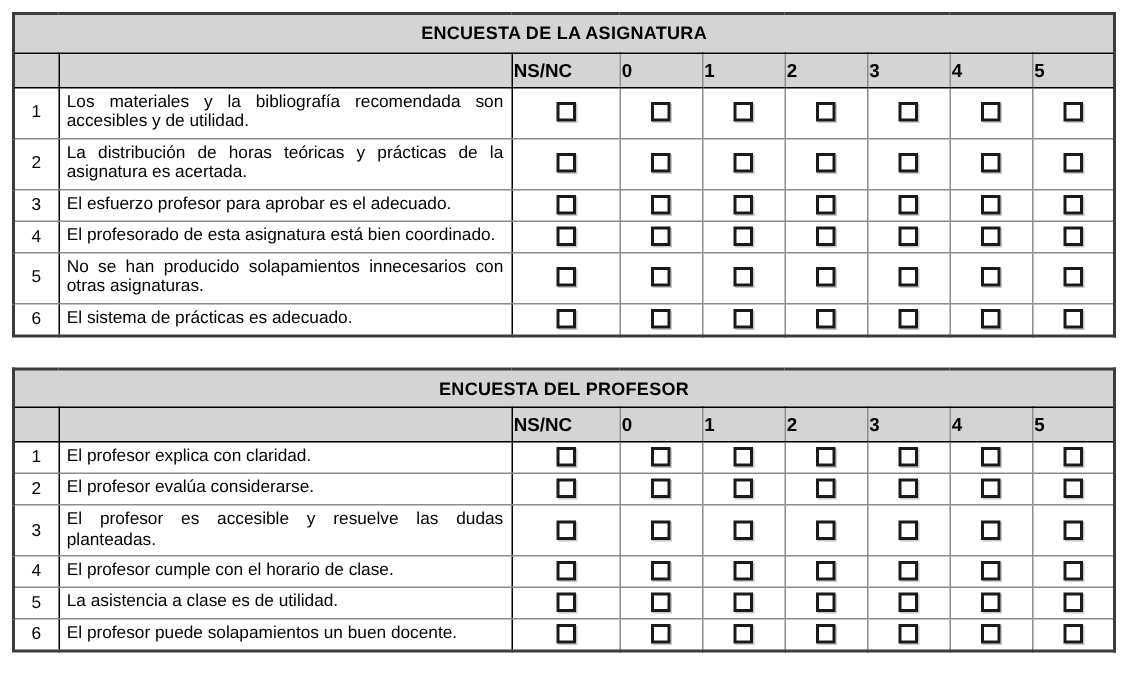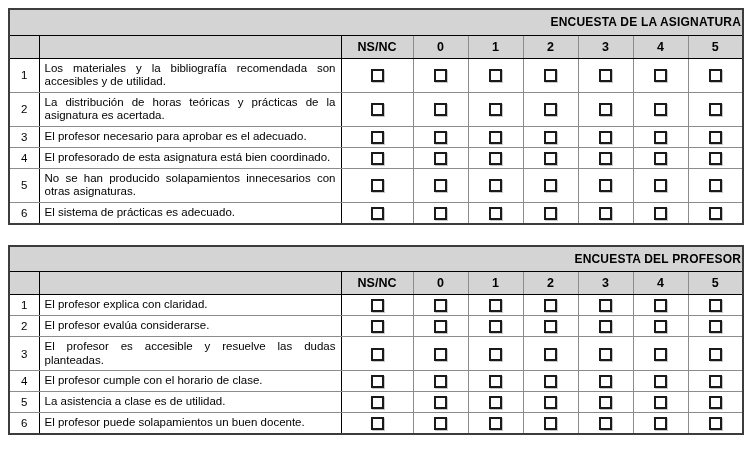--- a/index.html
+++ b/index.html
@@ -31,30 +31,30 @@
   col.c-stmt { width: 302px; }
   col.c-nsnc { width: 72px; }
   col.c-opt  { width: 55px; }
 
   th, td { border: 1px solid var(--border-light); }
 
   tr.title-row th {
     background: var(--header-bg);
     font-weight: bold;
     font-size: 12px;
-    text-align: right;
+    text-align: center;
     height: 26px;
     border-bottom: 1px solid var(--border-dark);
     letter-spacing: 0.2px;
   }
   tr.header-row th {
     background: var(--header-bg);
     font-weight: bold;
     font-size: 12.5px;
-    text-align: center;
+    text-align: left;
     height: 23px;
     border-bottom: 1px solid var(--border-dark);
   }
   tr.header-row th.num-h  { border-right: 1px solid var(--border-dark); }
   tr.header-row th.stmt-h { border-right: 1px solid var(--border-dark); }
 
   td.num {
     text-align: center;
     vertical-align: middle;
     font-size: 11.5px;
@@ -136,21 +136,21 @@
           <td class="cb"><span class="checkbox"></span></td>
           <td class="cb"><span class="checkbox"></span></td>
           <td class="cb"><span class="checkbox"></span></td>
           <td class="cb"><span class="checkbox"></span></td>
           <td class="cb"><span class="checkbox"></span></td>
           <td class="cb"><span class="checkbox"></span></td>
           <td class="cb"><span class="checkbox"></span></td>
         </tr>
         <tr>
           <td class="num">3</td>
-          <td class="stmt">El profesor necesario para aprobar es el adecuado.</td>
+          <td class="stmt">El esfuerzo profesor para aprobar es el adecuado.</td>
           <td class="cb"><span class="checkbox"></span></td>
           <td class="cb"><span class="checkbox"></span></td>
           <td class="cb"><span class="checkbox"></span></td>
           <td class="cb"><span class="checkbox"></span></td>
           <td class="cb"><span class="checkbox"></span></td>
           <td class="cb"><span class="checkbox"></span></td>
           <td class="cb"><span class="checkbox"></span></td>
         </tr>
         <tr>
           <td class="num">4</td>

